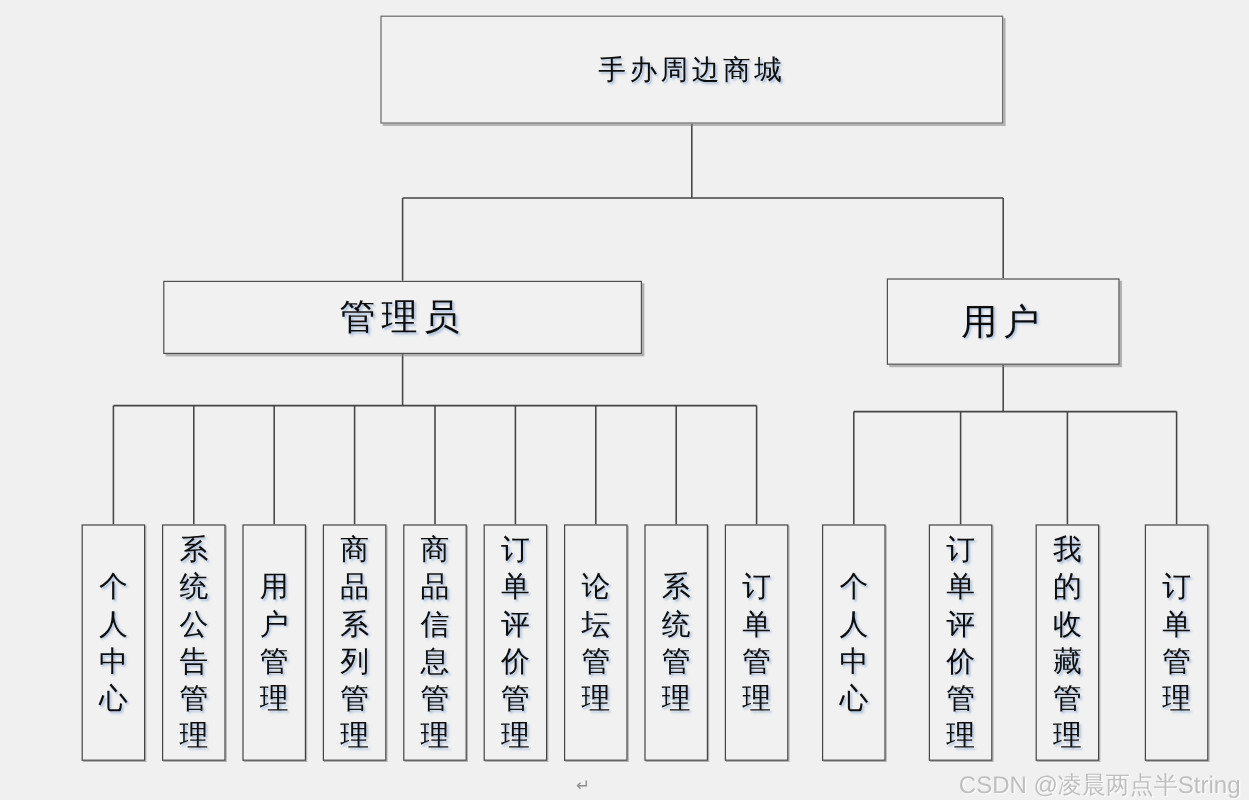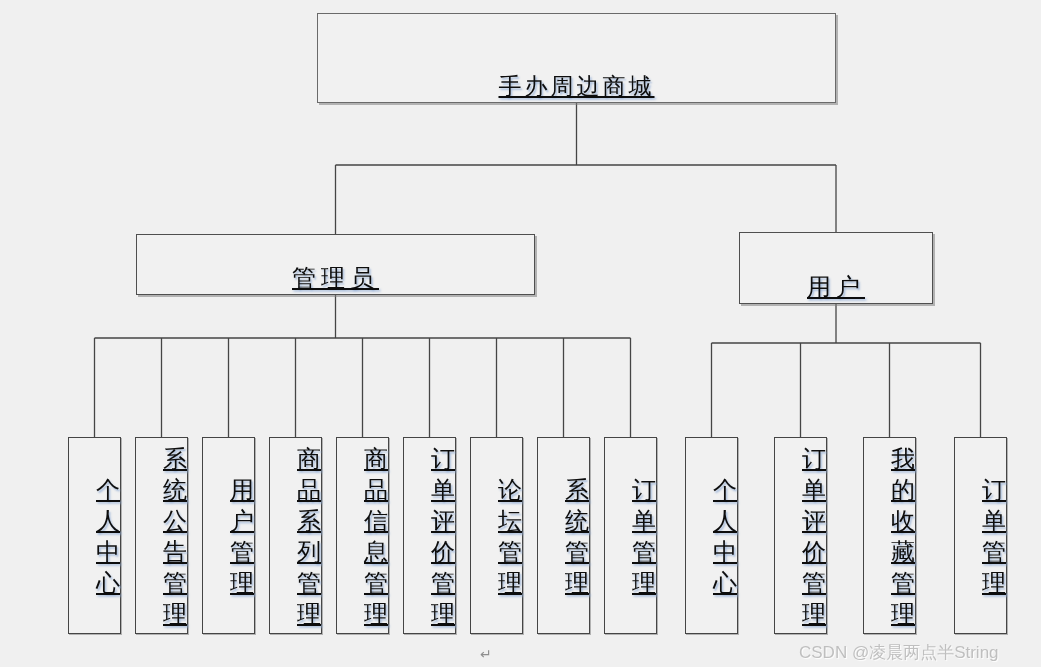--- a/index.html
+++ b/index.html
@@ -19,56 +19,55 @@
     position: absolute;
     left: 0; top: 0;
     width: 1041px; height: 667px;
   }
   .box {
     position: absolute;
     background: #f1f1f1;
     border: 1px solid #4f4f4f;
     box-shadow: 2px 2px 0 rgba(128,128,128,0.55);
     display: flex;
-    align-items: flex-end;
+    align-items: center;
     justify-content: center;
     color: #0d0d0d;
     box-sizing: border-box;
-    text-decoration: underline;
   }
   .box .label {
     text-shadow: 1.5px 1.5px 2px rgba(148,175,214,0.85);
     white-space: nowrap;
   }
   .root-box {
     left: 317px; top: 13px; width: 519px; height: 90px;
     border-color: #6a6a6a;
   }
   .root-box .label { font-size: 23px; letter-spacing: 3px; }
-  .branch-box .label { font-size: 24px; letter-spacing: 5px; }
+  .branch-box .label { font-size: 30px; letter-spacing: 5px; }
   .branch-admin { left: 136px; top: 234px; width: 399px; height: 61px; }
   .branch-user  { left: 739px; top: 232px; width: 194px; height: 72px; }
   .leaf-box {
     top: 437px;
     width: 53px; height: 197px;
     flex-direction: column;
     border-color: #454545;
     box-shadow: 1px 1px 0 rgba(128,128,128,0.55);
   }
   .leaf-box .char {
     display: block;
     font-size: 24px;
     line-height: 31px;
     text-align: center;
     text-shadow: 1.5px 1.5px 2px rgba(148,175,214,0.85);
   }
   .watermark {
     position: absolute;
     left: 799px; top: 641px;
-    font-size: 17px;
+    font-size: 20px;
     color: #bfbfbf;
     text-shadow: 1px 1px 1px #ffffff;
     white-space: nowrap;
   }
   .para-mark {
     position: absolute;
     left: 480px; top: 646px;
     font-size: 14px;
     color: #8f8f8f;
   }

